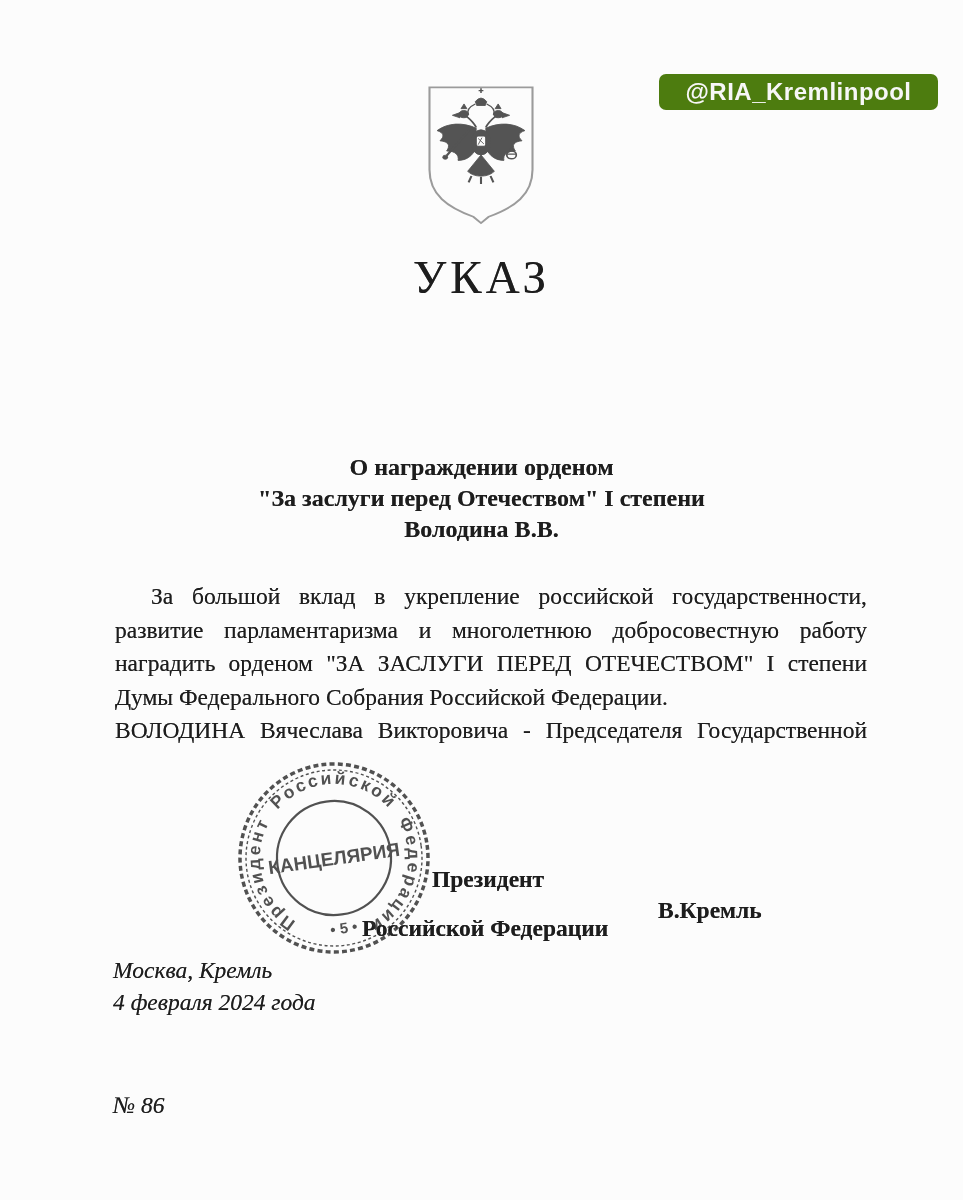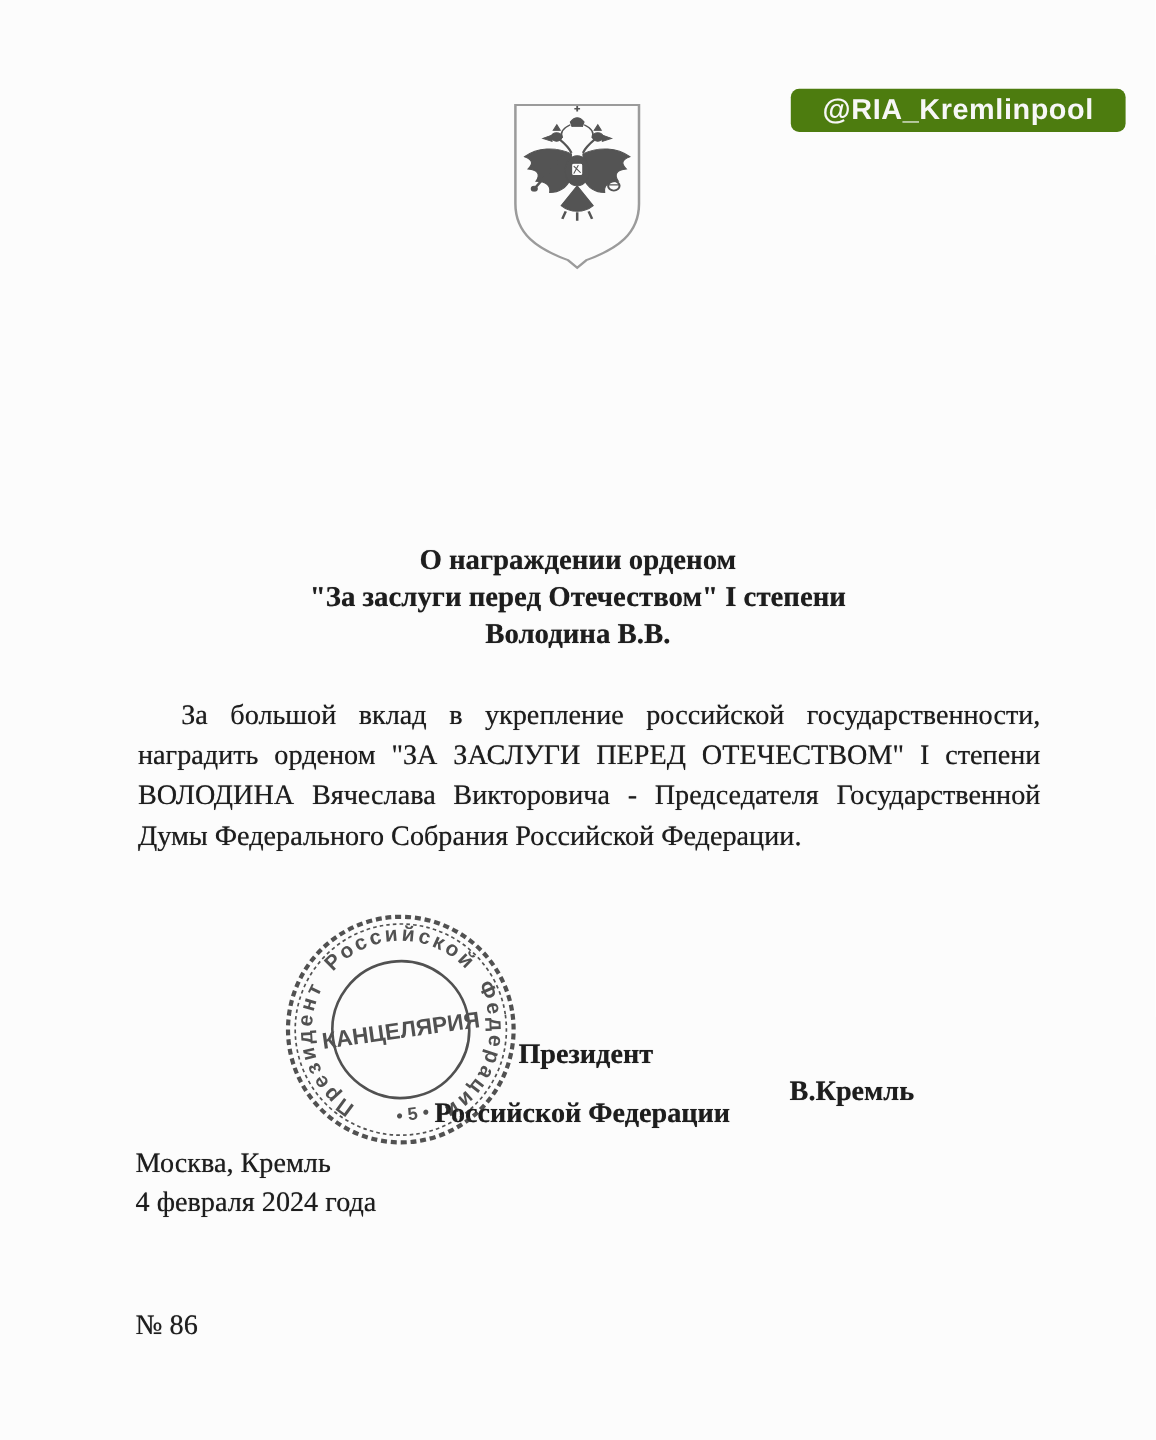--- a/index.html
+++ b/index.html
@@ -54,21 +54,21 @@
   }
   .stamp text{font-family:"Liberation Sans", sans-serif;}
 
   
   .sig{position:absolute;font-size:23.5px;z-index:2;font-weight:bold;}
   .sig-role1{left:432px;top:866px;}
   .sig-role2{left:362px;top:897px;margin-top:18px;}
   .sig-name{left:658px;top:897px;}
 
   
-  .footer-line{position:absolute;left:113px;font-size:23.5px;}
+  .footer-line{position:absolute;left:113px;font-size:23.5px;font-style:italic;}
   .f-place{top:957px;}
   .f-date{top:989px;text-align:center;}
   .f-number{top:1045px;margin-top:47px;}
 </style>
 </head>
 <body>
 
 <div class="page">
 
   <div class="badge">
@@ -95,32 +95,34 @@
       <path d="M55 120 l-3 8 M65 121 v9 M75 120 l3 8" fill="none" stroke-width="2.2"></path>
       <path d="M53 61 L29 94" fill="none" stroke-width="2.4"></path>
       <circle cx="27.5" cy="96" r="2.6"></circle>
       <circle cx="97" cy="93" r="5" fill="none" stroke-width="1.8"></circle>
       <path d="M92.5 92 h9 M97 88 v-4 M95 85.5 h4" fill="none" stroke-width="1.4"></path>
       <rect x="60" y="69" width="10" height="13" rx="2" fill="#fcfcfc" stroke-width="1.2"></rect>
       <path d="M62 72 l6 7 M66 71 l-4 9" stroke-width="1" fill="none"></path>
     </g>
   </svg>
 
+  <div class="title ink">УКАЗ</div>
 
   <div class="subject ink">
     <div>О награждении орденом</div>
     <div>"За заслуги перед Отечеством" I степени</div>
     <div>Володина В.В.</div>
   </div>
 
   <div class="body-text ink">
     <div class="body-line first">За большой вклад в укрепление российской государственности,</div>
+    <div class="body-line">развитие парламентаризма и многолетнюю добросовестную работу</div>
     <div class="body-line">наградить орденом "ЗА ЗАСЛУГИ ПЕРЕД ОТЕЧЕСТВОМ" I степени</div>
+    <div class="body-line last">Думы Федерального Собрания Российской Федерации.</div>
     <div class="body-line">ВОЛОДИНА Вячеслава Викторовича - Председателя Государственной</div>
-    <div class="body-line last">Думы Федерального Собрания Российской Федерации.</div>
   </div>
 
   <svg class="stamp" viewBox="0 0 200 200">
     <g transform="rotate(-8 100 100)" stroke="#2c2c2c" fill="#2c2c2c">
       <circle cx="100" cy="100" r="94" fill="none" stroke-width="3.5" stroke-dasharray="5 3.2"></circle>
       <circle cx="100" cy="100" r="88" fill="none" stroke-width="1.4" stroke-dasharray="3 2.6"></circle>
       <circle cx="100" cy="100" r="57" fill="none" stroke-width="2.2"></circle>
       <defs>
         <path id="ringpath" d="M100 174 A74 74 0 1 1 100 26 A74 74 0 1 1 100 174"></path>
       </defs>

